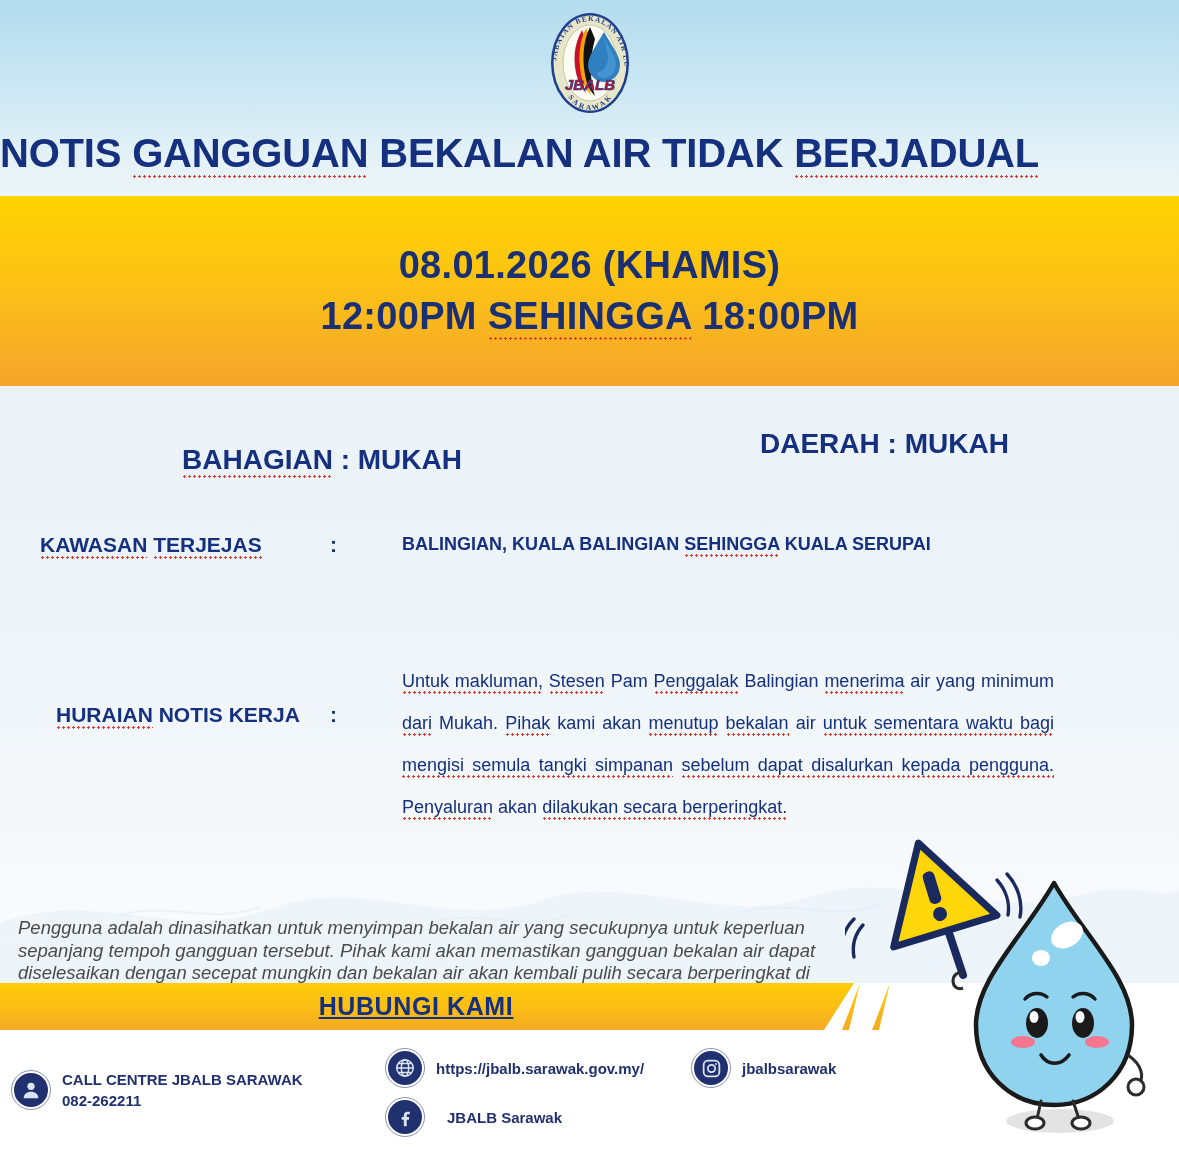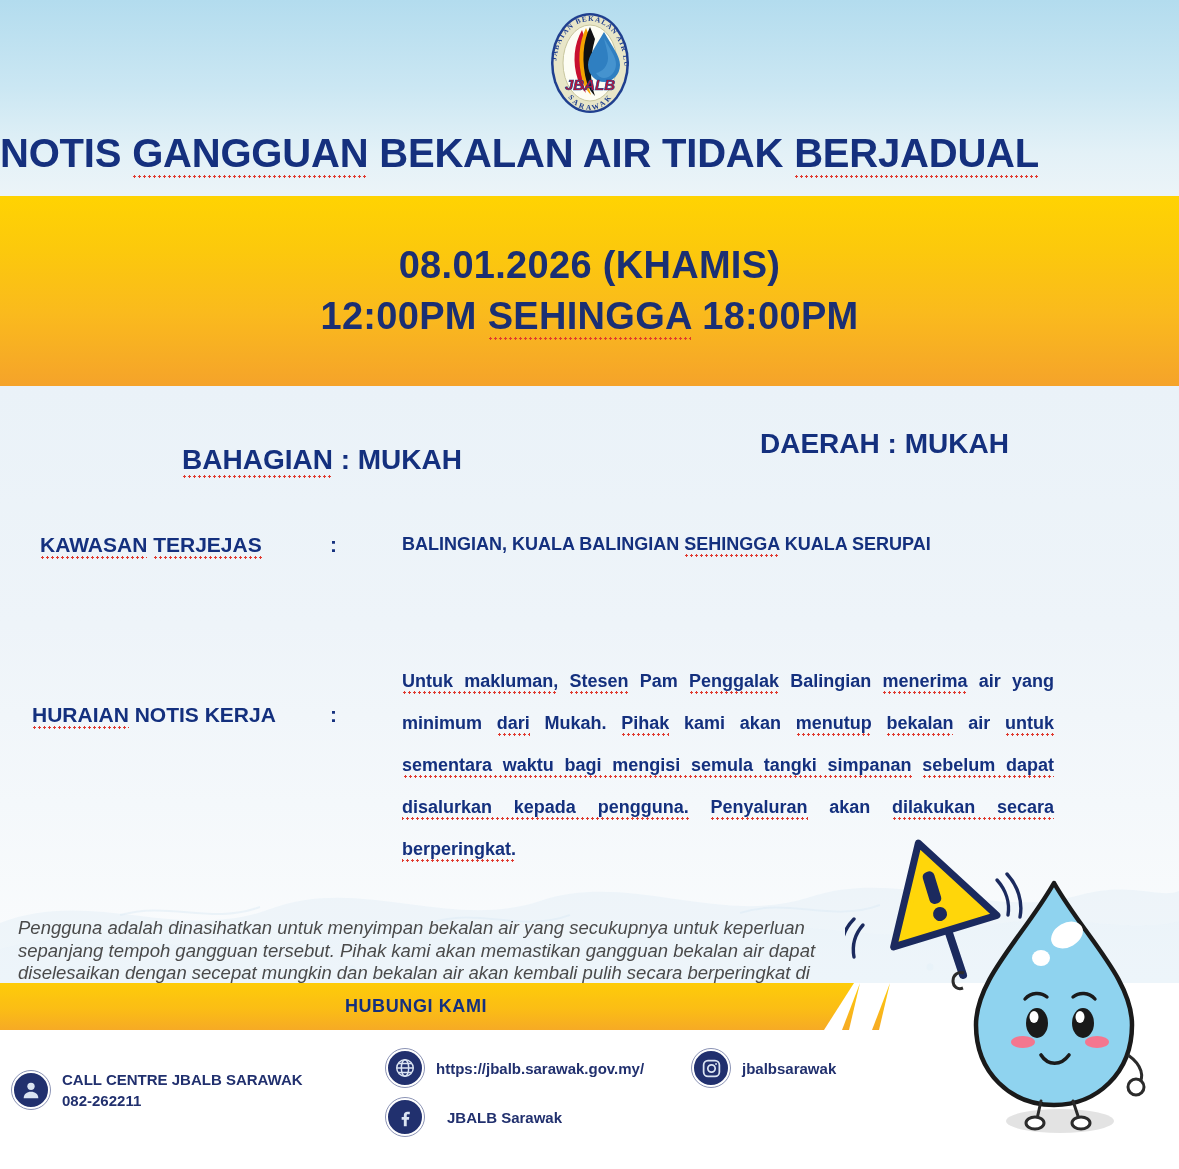--- a/index.html
+++ b/index.html
@@ -126,29 +126,29 @@
     position: absolute;
     font-size: 18px;
     font-weight: bold;
     color: #14307e;
   }
 
   .lbl-kawasan { left: 40px;  top: 533px; }
   .col-kawasan { left: 330px; top: 533px; }
   .val-kawasan { left: 402px; top: 534px; white-space: nowrap; }
 
-  .lbl-huraian { left: 32px;  top: 703px; }
+  .lbl-huraian { left: 56px;  top: 703px; }
   .col-huraian { left: 330px; top: 703px; }
 
   .val-huraian {
     position: absolute;
     left: 402px; top: 660px;
     width: 652px;
     font-size: 18px;
-    font-weight: bold;
+    font-weight: normal;
     color: #14307e;
     text-align: justify;
     line-height: 42px;
   }
 
   
   .advisory {
     position: absolute;
     left: 18px; top: 873px;
     width: 826px;
@@ -166,25 +166,26 @@
     position: absolute;
     left: 0; top: 983px;
     width: 854px; height: 47px;
     background: linear-gradient(180deg, #fecc09 0%, #fbbd15 55%, #f6aa25 100%);
     clip-path: polygon(0 0, 100% 0, calc(100% - 30px) 100%, 0 100%);
     display: flex;
     align-items: center;
     justify-content: center;
   }
   .contact-banner-title {
-    font-size: 18px;
+    font-size: 25px;
     font-weight: bold;
     color: #15307e;
     letter-spacing: 0.6px;
     padding-right: 22px;
+    text-decoration: underline;
   }
   .stripe {
     position: absolute;
     top: 983px;
     width: 18px; height: 47px;
     background: linear-gradient(180deg, #fecc09 0%, #f6aa25 100%);
     clip-path: polygon(18px 0, 100% 0, 7px 100%, 0 100%);
   }
   .stripe-1 { left: 842px; }
   .stripe-2 { left: 872px; }

